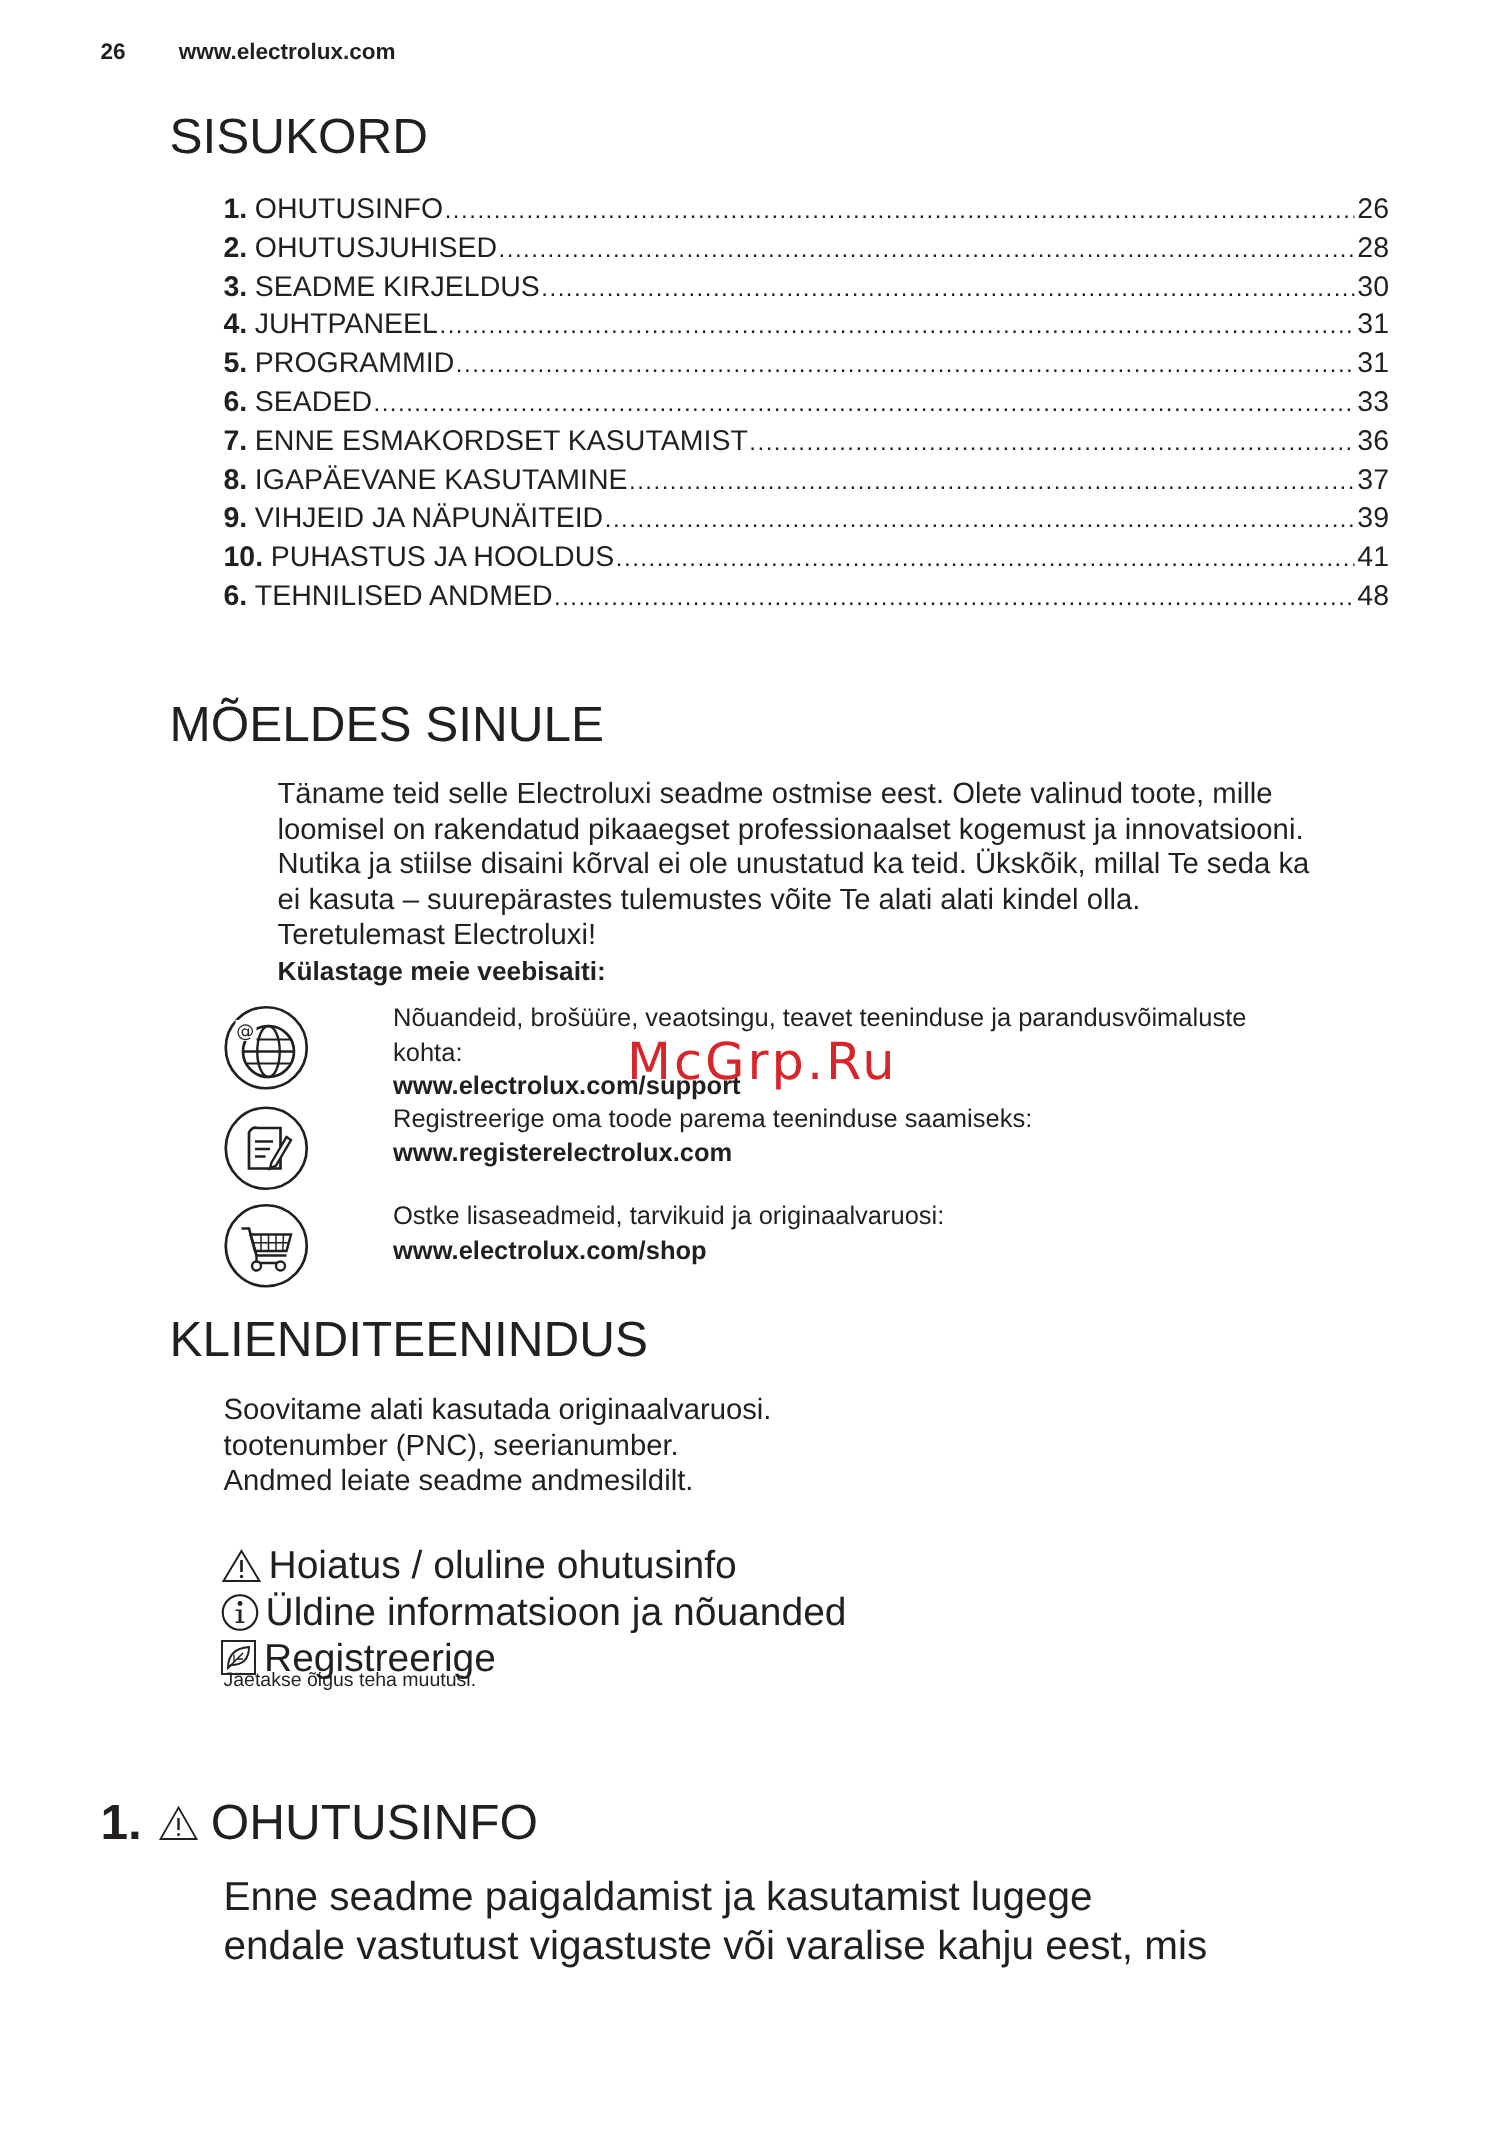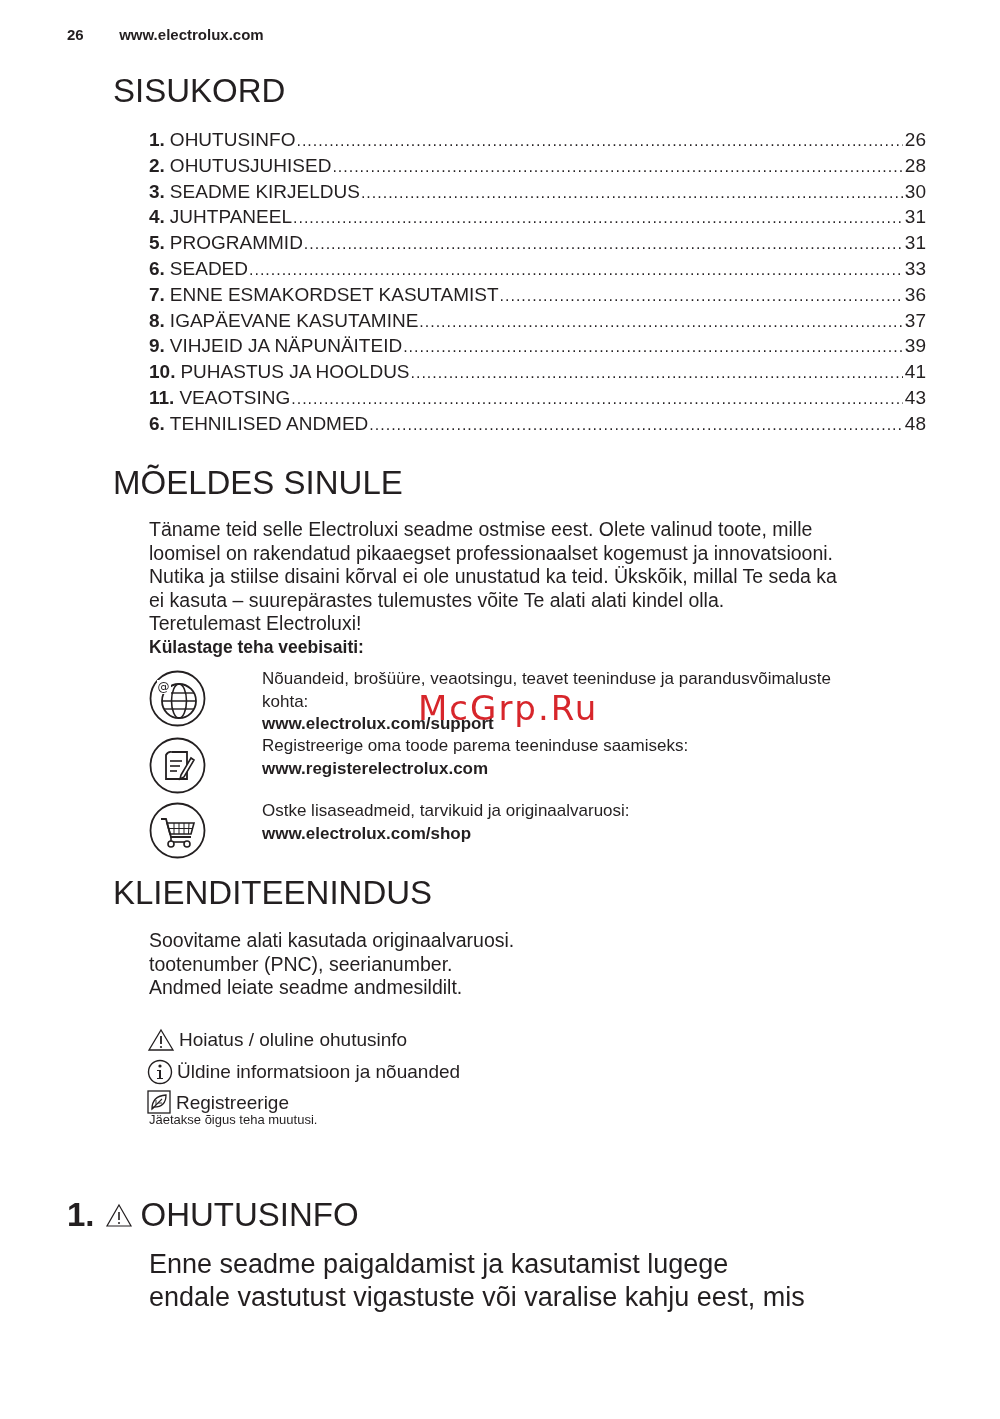--- a/index.html
+++ b/index.html
@@ -20,21 +20,21 @@
     .toc-row .dots::before { content: "..................................................................................................................................................................................................................."; }
     .toc-row .page { white-space: nowrap; }
 
     .para { position: absolute; left: 149px; font-size: 19.5px; line-height: 23.6px; width: 780px; }
 
     .web-row { position: absolute; left: 149px; width: 780px; }
     .web-icon { position: absolute; left: 0; width: 57px; height: 57px; }
     .web-text { position: absolute; left: 113px; font-size: 17px; line-height: 22.5px; width: 680px; }
     .web-text .link { font-weight: bold; }
 
-    .legend-row { position: absolute; left: 147px; font-size: 19px; display: flex; align-items: center; }
+    .legend-row { position: absolute; left: 147px; font-size: 26px; display: flex; align-items: center; }
     .legend-row svg { margin-right: 4px; }
 
     .note { position: absolute; left: 149px; top: 1112px; font-size: 13px; }
 
     .sec-title { position: absolute; left: 67px; top: 1196px; font-size: 33px; display: flex; align-items: center; }
     .sec-title .num { font-weight: bold; margin-right: 10px; }
     .sec-title svg { margin-right: 8px; }
 
     .intro { position: absolute; left: 149px; top: 1248px; font-size: 27px; line-height: 33px; width: 770px; }
 
@@ -105,42 +105,36 @@
       <span class="dots"></span>
       <span class="page">39</span>
     </div>
   <div class="toc-row">
       <span class="num">10.</span>
       <span class="title">PUHASTUS JA HOOLDUS</span>
       <span class="dots"></span>
       <span class="page">41</span>
     </div>
   <div class="toc-row">
-      <span class="num">11.</span>
-      <span class="title">VEAOTSING</span>
-      <span class="dots"></span>
-      <span class="page">43</span>
-    </div>
-  <div class="toc-row">
       <span class="num">6.</span>
       <span class="title">TEHNILISED ANDMED</span>
       <span class="dots"></span>
       <span class="page">48</span>
     </div>
 </div>
 
 <div class="h1" style="top:464px;">MÕELDES SINULE</div>
 
-<div class="para" style="top:518px;">
+<div class="para" style="top:518px;margin-left:36px;">
   <div>Täname teid selle Electroluxi seadme ostmise eest. Olete valinud toote, mille</div>
   <div>loomisel on rakendatud pikaaegset professionaalset kogemust ja innovatsiooni.</div>
   <div>Nutika ja stiilse disaini kõrval ei ole unustatud ka teid. Ükskõik, millal Te seda ka</div>
   <div>ei kasuta – suurepärastes tulemustes võite Te alati alati kindel olla.</div>
   <div>Teretulemast Electroluxi!</div>
-  <div style="font-weight:bold; font-size:17.5px; line-height:22px;">Külastage teha veebisaiti:</div>
+  <div style="font-weight:bold; font-size:17.5px; line-height:22px;">Külastage meie veebisaiti:</div>
 </div>
 
 <div class="web-row" style="top:668px;">
   <svg class="web-icon" style="top:2px;" viewBox="0 0 57 57">
     <circle cx="28.5" cy="28.5" r="27" fill="none" stroke="#231f20" stroke-width="1.8"></circle>
     <circle cx="30" cy="31" r="17" fill="none" stroke="#231f20" stroke-width="1.8"></circle>
     <ellipse cx="30" cy="31" rx="7.5" ry="17" fill="none" stroke="#231f20" stroke-width="1.6"></ellipse>
     <line x1="13" y1="31" x2="47" y2="31" stroke="#231f20" stroke-width="1.6"></line>
     <line x1="15" y1="23" x2="45" y2="23" stroke="#231f20" stroke-width="1.4"></line>
     <line x1="15" y1="39" x2="45" y2="39" stroke="#231f20" stroke-width="1.4"></line>

